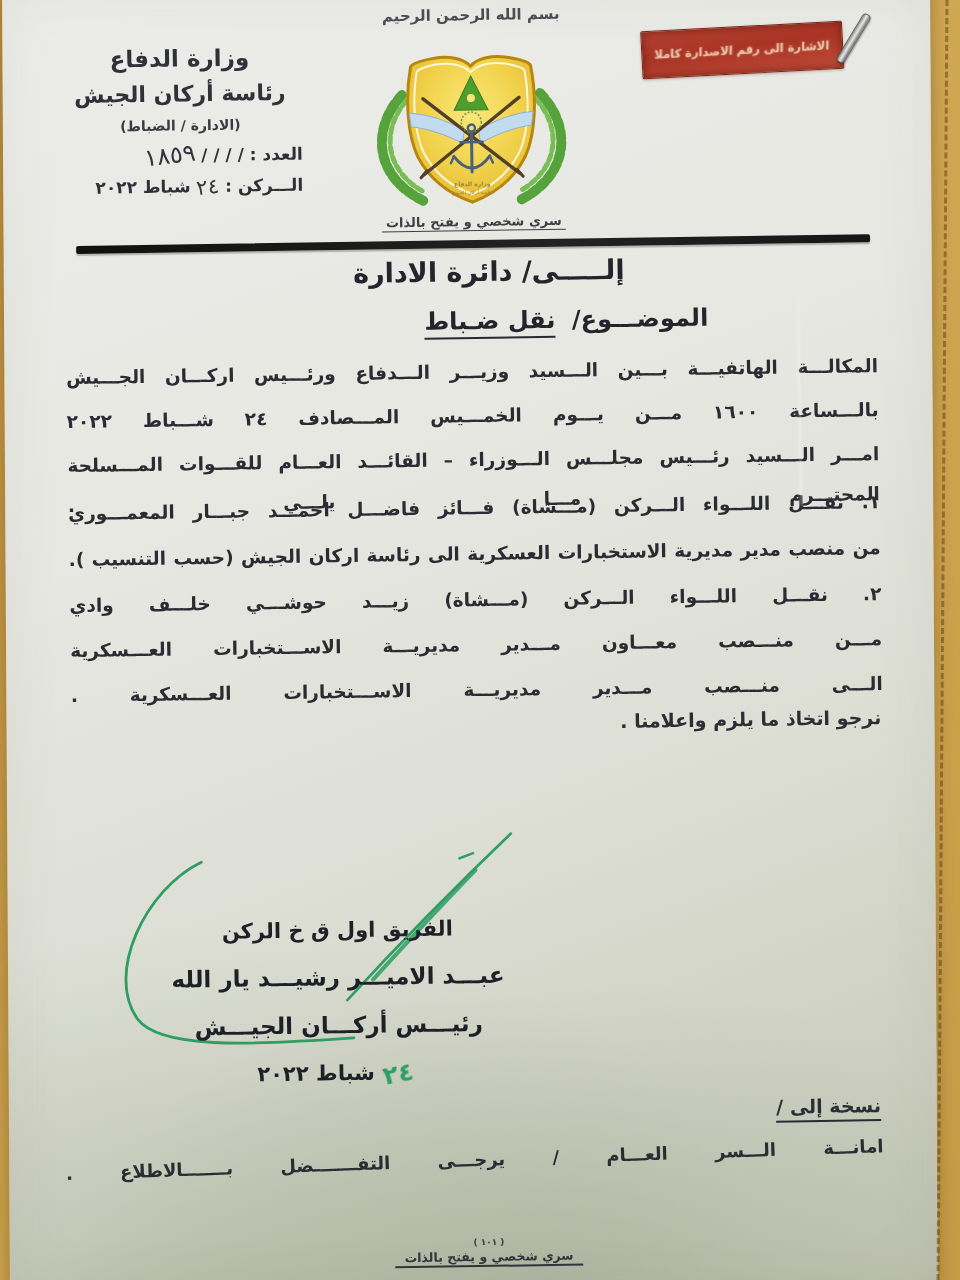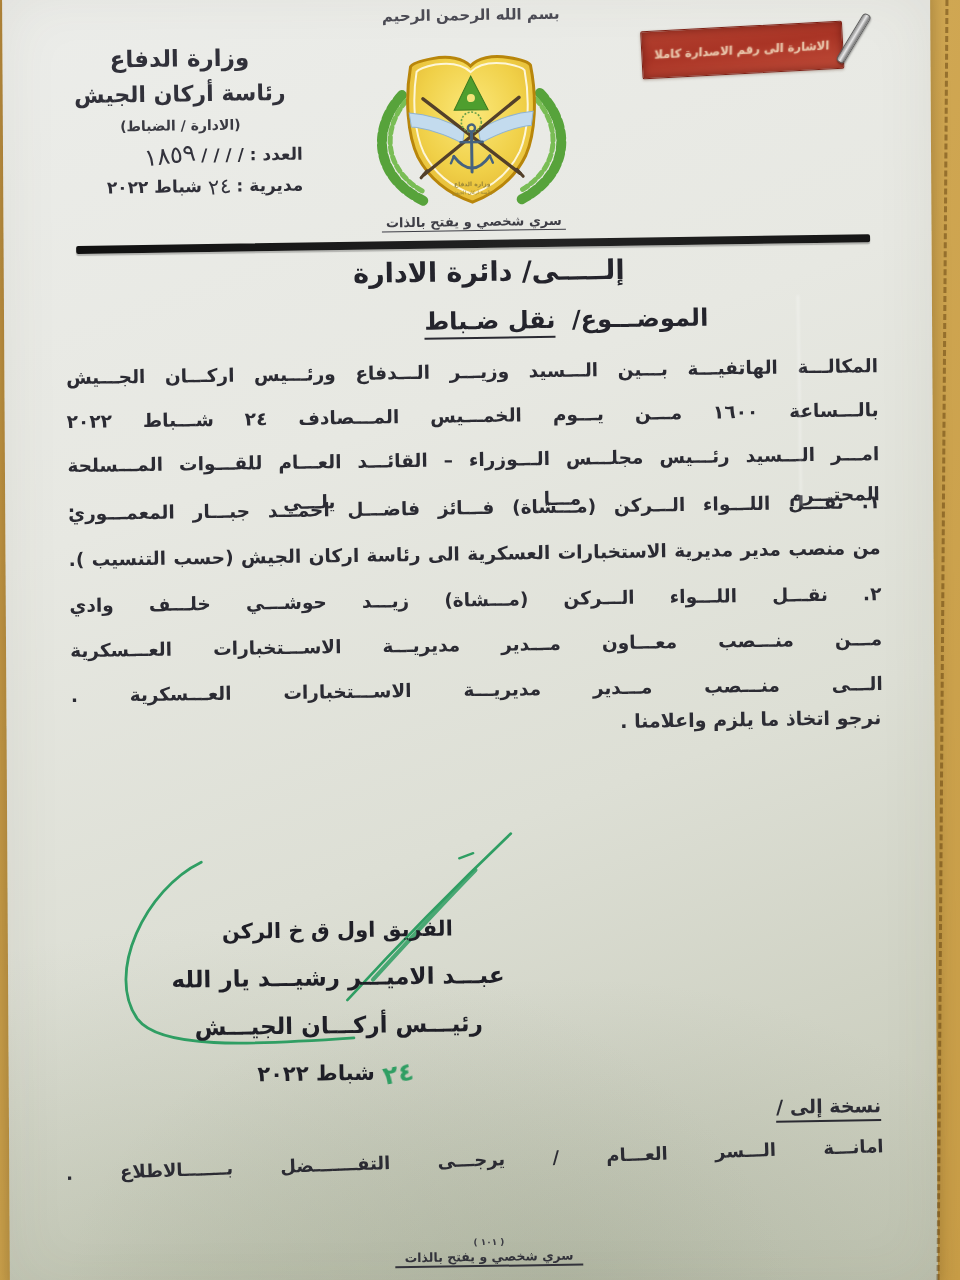--- a/index.html
+++ b/index.html
@@ -121,21 +121,21 @@
     <div class="abs staple"></div>
 
     <div class="abs ministry-block rtl">
       <div class="ministry-line1">وزارة الدفاع</div>
       <div class="ministry-line2">رئاسة أركان الجيش</div>
       <div class="ministry-line3">(الادارة / الضباط)</div>
       <div class="hdr-field rtl">
         <span>العدد : / / / /</span><span class="hand">١٨٥٩</span>
       </div>
       <div class="hdr-field rtl">
-        <span>مديرية :</span><span class="hand hand-sm">٢٤</span><span>شباط ٢٠٢٢</span>
+        <span>الـــركن :</span><span class="hand hand-sm">٢٤</span><span>شباط ٢٠٢٢</span>
       </div>
     </div>
 
     <svg class="abs emblem" viewBox="0 0 226 160" aria-hidden="true">
       <defs>
         <radialGradient id="gold" cx="50%" cy="38%" r="75%">
           <stop offset="0%" stop-color="#fbe87a"></stop>
             <stop offset="55%" stop-color="#f0d048"></stop>
             <stop offset="100%" stop-color="#dfae2c"></stop>
         </radialGradient>

